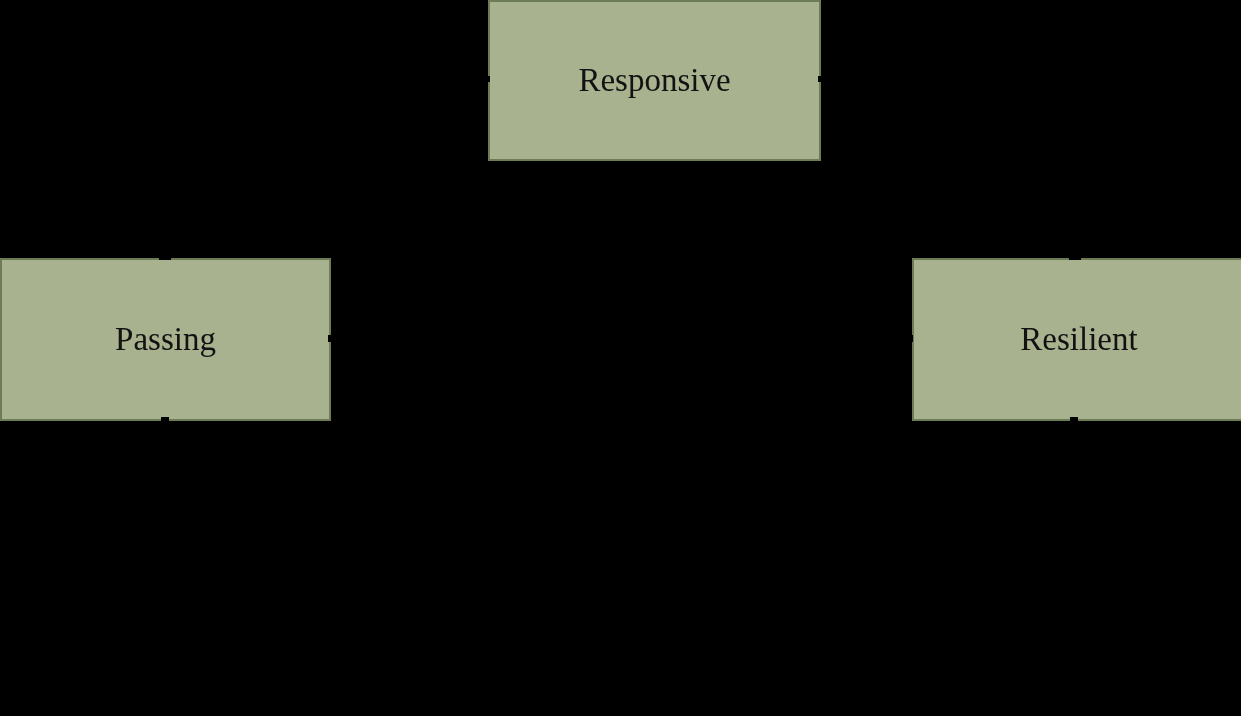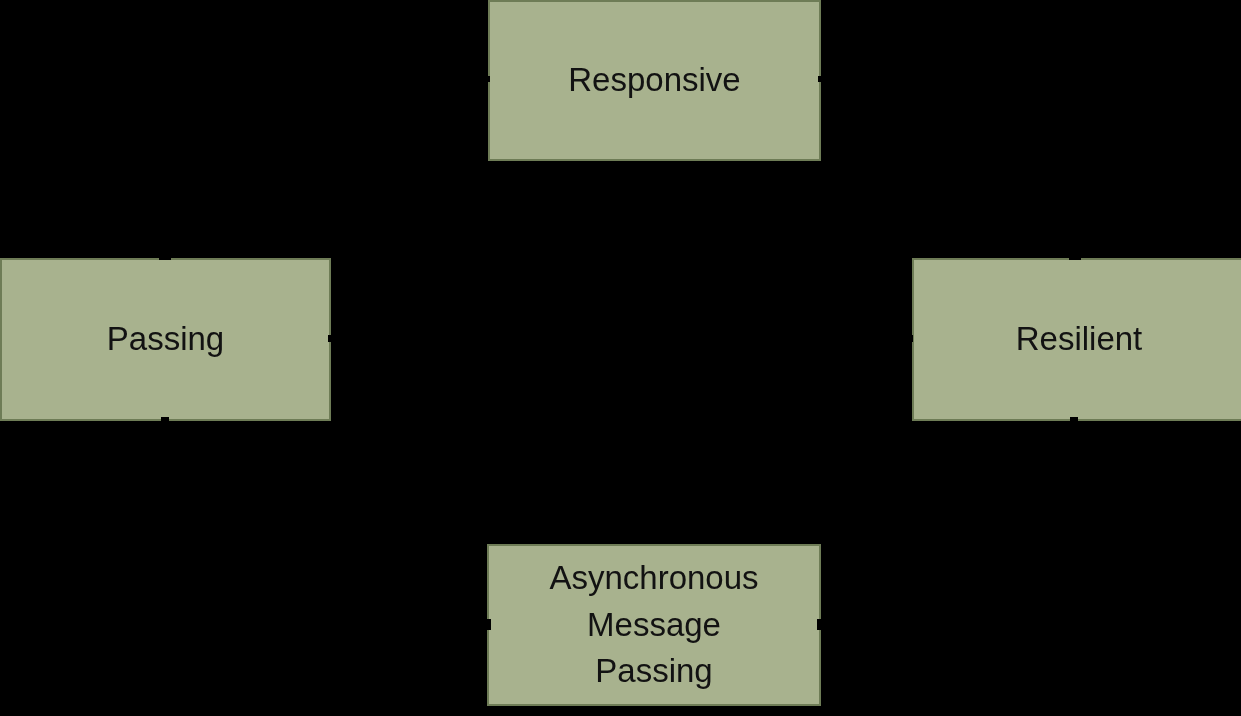--- a/index.html
+++ b/index.html
@@ -6,21 +6,21 @@
     margin: 0;
     padding: 0;
     background: #000;
   }
   .canvas {
     position: relative;
     width: 1241px;
     height: 716px;
     overflow: hidden;
     background: var(--background, #000);
-    font-family: Liberation Sans, sans-serif;
+    font-family: Liberation Serif, serif;
   }
   .node {
     position: absolute;
     box-sizing: border-box;
     background: var(--node-fill, #a8b28e);
     border: 2px solid var(--node-border, #6e7c56);
     display: flex;
     align-items: center;
     justify-content: center;
     text-align: center;
@@ -60,25 +60,20 @@
   </div>
 
   <div class="node node-elastic">
     <span class="node-label">Passing</span>
   </div>
 
   <div class="node node-resilient">
     <span class="node-label">Resilient</span>
   </div>
 
-  <div class="node node-async">
-    <span class="node-label">Asynchronous
-Message
-Passing</span>
-  </div>
 
   <div class="tick tick-responsive-left"></div>
   <div class="tick tick-responsive-right"></div>
   <div class="tick tick-elastic-top"></div>
   <div class="tick tick-elastic-bottom"></div>
   <div class="tick tick-elastic-right"></div>
   <div class="tick tick-resilient-top"></div>
   <div class="tick tick-resilient-bottom"></div>
   <div class="tick tick-resilient-left"></div>
   <div class="tick tick-async-left"></div>

